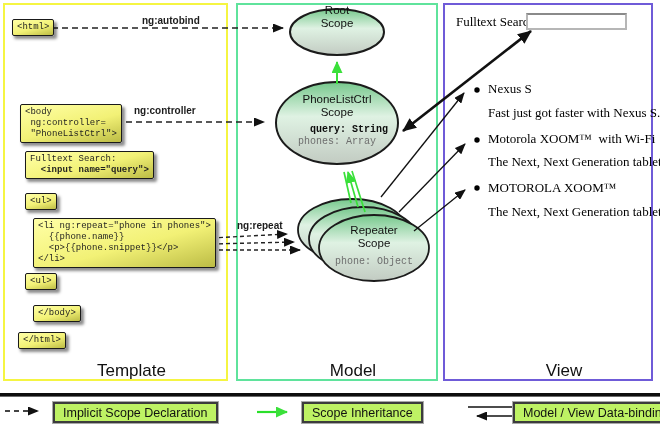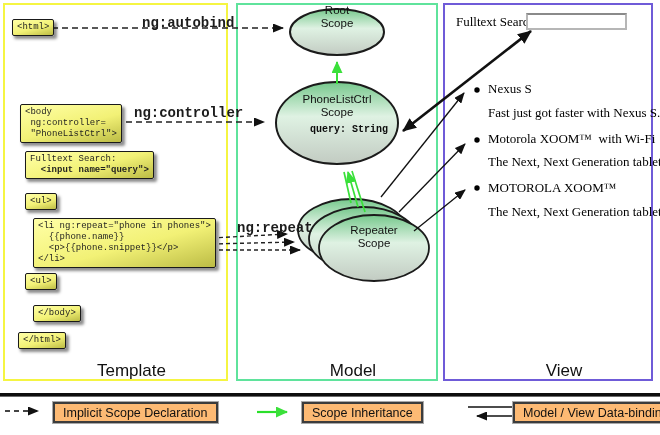--- a/index.html
+++ b/index.html
@@ -9,34 +9,34 @@
   #col-template{left:3px;width:225px;border:2px solid #f5f542;}
   #col-model{left:236px;width:202px;border:2px solid #5fe39c;}
   #col-view{left:443px;width:210px;border:2px solid #6f5bd8;}
   svg.overlay{position:absolute;left:0;top:0;width:660px;height:435px;pointer-events:none;}
 
   .codebox{position:absolute;background:linear-gradient(165deg,#ffffa6 0%,#f2f176 55%,#bcbc45 100%);
            border:1.5px solid #1a1a1a;border-radius:2px;box-shadow:2.5px 3px 3px rgba(0,0,0,.45);
            font-family:"Liberation Mono","DejaVu Sans Mono",monospace;font-size:9px;line-height:11px;
            color:#1f1f1f;padding:2px 4px;white-space:pre;}
   .codebox .b{font-weight:bold;}
-  .nglabel{position:absolute;font-family:Liberation Mono, monospace;
-           font-size:14px;font-weight:bold;color:#1c1c1c;white-space:pre;}
+  .nglabel{position:absolute;font-family:Liberation Sans, sans-serif;
+           font-size:10px;font-weight:bold;color:#1c1c1c;white-space:pre;}
   .scope-title{position:absolute;text-align:center;white-space:pre;font-size:11.5px;line-height:13px;color:#111;}
   .scope-prop{position:absolute;text-align:center;font-family:"Liberation Mono","DejaVu Sans Mono",monospace;
               font-size:10px;white-space:pre;}
   .prop-bold{font-weight:bold;color:#0d0d0d;}
   .prop-gray{color:#6e6e6e;}
 
   .viewtext{position:absolute;font-family:"Liberation Serif","DejaVu Serif",serif;font-size:13px;color:#000;white-space:pre;}
   #search-input{position:absolute;left:526px;top:13px;width:101px;height:17px;box-sizing:border-box;
                 border:2px solid #b6b6b6;border-top-color:#8a8a8a;background:#fff;font-size:11px;padding:0 2px;}
 
   .col-label{position:absolute;top:361px;width:100%;text-align:center;font-size:17px;color:#111;padding-left:16px;}
-  .legend-box{position:absolute;top:402px;height:21px;box-sizing:border-box;background:#fdba74;
+  .legend-box{position:absolute;top:402px;height:21px;box-sizing:border-box;background:#bef264;
               border:2px solid #3c3c3c;outline:1px solid #a8a8a8;padding:2px 8px;
               font-size:12.5px;color:#111;white-space:pre;}
 </style>
 </head>
 <body>
 
 <div id="canvas">
 
   <div class="col" id="col-template"></div>
   <div class="col" id="col-model"></div>
@@ -139,22 +139,24 @@
 
   <div class="nglabel" style="left:142px;top:15px;">ng:autobind</div>
   <div class="nglabel" style="left:134px;top:105px;">ng:controller</div>
   <div class="nglabel" style="left:237px;top:220px;">ng:repeat</div>
 
   <div class="scope-title" style="left:297px;top:4px;width:80px;">Root
 Scope</div>
   <div class="scope-title" style="left:277px;top:93px;width:120px;">PhoneListCtrl
 Scope</div>
   <div class="scope-prop prop-bold" style="left:277px;top:124px;width:144px;">query: String</div>
+  <div class="scope-prop prop-gray" style="left:277px;top:136px;width:120px;">phones: Array</div>
   <div class="scope-title" style="left:314px;top:224px;width:120px;">Repeater
 Scope</div>
+  <div class="scope-prop prop-gray" style="left:314px;top:256px;width:120px;">phone: Object</div>
 
   <div class="viewtext" style="left:456px;top:14px;">Fulltext Search:</div>
   <input id="search-input" type="text" value="" style="">
 
   <div class="viewtext" style="left:488px;top:81px;">Nexus S</div>
   <div class="viewtext" style="left:488px;top:131px;">Motorola XOOM™  with Wi-Fi</div>
   <div class="viewtext" style="left:488px;top:105px;">Fast just got faster with Nexus S.</div>
   <div class="viewtext" style="left:488px;top:154px;">The Next, Next Generation tablet.</div>
   <div class="viewtext" style="left:488px;top:180px;">MOTOROLA XOOM™</div>
   <div class="viewtext" style="left:488px;top:204px;">The Next, Next Generation tablet.</div>

